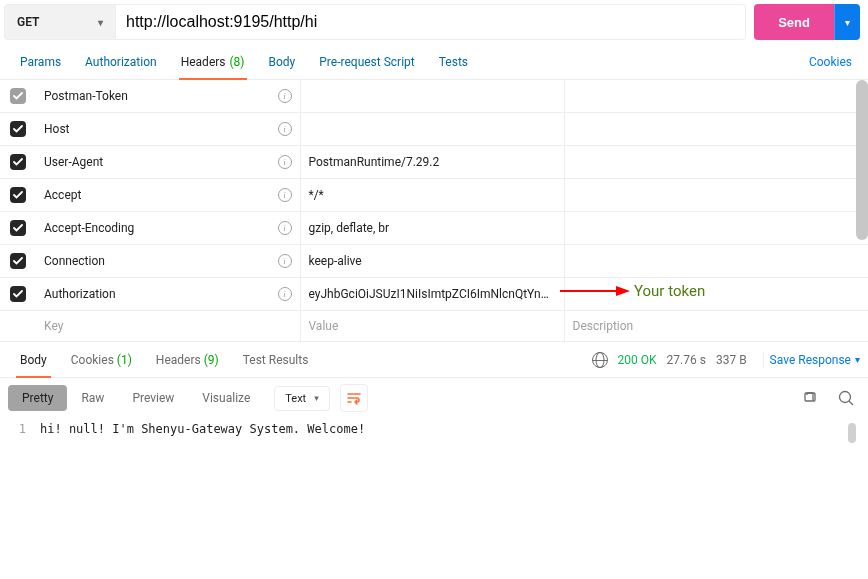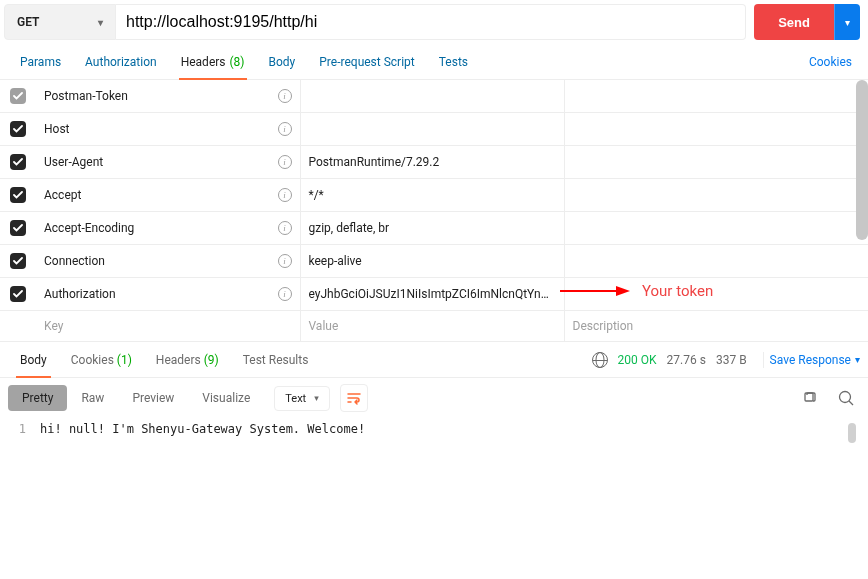--- a/index.html
+++ b/index.html
@@ -4,21 +4,21 @@
 <style>
 * { box-sizing: border-box; margin: 0; padding: 0; }
 body { font-family: -apple-system, BlinkMacSystemFont, "Segoe UI", Roboto, sans-serif; font-size: 12px; color: #212121; background: #fff; width: 868px; height: 579px; overflow: hidden; position: relative; }
 
 
 .urlbar { display: flex; gap: 0; padding: 4px 8px 4px 4px; align-items: stretch; height: 44px; }
 .method-select { width: 112px; background: #f2f2f2; border: 1px solid #ededed; border-radius: 4px 0 0 4px; display: flex; align-items: center; justify-content: space-between; padding: 0 12px; font-weight: 600; font-size: 12px; cursor: pointer; }
 .method-select .chev { font-size: 10px; color: #6b6b6b; }
 .url-input { flex: 1; border: 1px solid #ededed; border-left: none; border-radius: 0 4px 4px 0; padding: 0 10px; font-size: 16px; outline: none; }
 .send-btn-wrap { display: flex; margin-left: 8px; }
-.send-btn { background: #ef4444; color: #fff; border: none; padding: 0 24px; font-size: 13px; font-weight: 600; border-radius: 4px 0 0 4px; cursor: pointer; }
+.send-btn { background: #ec4899; color: #fff; border: none; padding: 0 24px; font-size: 13px; font-weight: 600; border-radius: 4px 0 0 4px; cursor: pointer; }
 .send-drop { background: #097bed; color: #fff; border: none; border-left: 1px solid rgba(255,255,255,.25); width: 26px; border-radius: 0 4px 4px 0; cursor: pointer; display: flex; align-items: center; justify-content: center; font-size: 10px;}
 
 
 .req-tabs { display: flex; align-items: center; padding: 0 8px; height: 36px; border-bottom: 1px solid #ededed; }
 .req-tab { padding: 0 12px; height: 100%; display: flex; align-items: center; font-size: 12px; color: #0369a1; cursor: pointer; position: relative; }
 .req-tab.active { color: #212121; }
 .req-tab.active::after { content:""; position:absolute; bottom:-1px; left:10px; right:10px; height:2px; background:#ff6c37; }
 .tab-count { margin-left: 4px; color: #0a0; }
 .req-tabs-spacer { flex:1; }
 .cookies-link { color: #097bed; font-size: 12px; cursor: pointer; padding: 0 8px; }
@@ -31,21 +31,21 @@
 .hdr-table td.key { width: 264px; position: relative; }
 .hdr-table td.val { width: 264px; border-left: 1px solid #ededed; }
 .hdr-table td.desc { border-left: 1px solid #ededed; color: #a0a0a0; }
 .checkbox { width: 16px; height: 16px; border-radius: 4px; background: #262626; display: inline-flex; align-items: center; justify-content: center; }
 .checkbox.dim { background: #a0a0a0; }
 .checkbox svg { width: 10px; height: 10px; }
 .info-icon { position: absolute; right: 8px; top: 50%; transform: translateY(-50%); width: 14px; height: 14px; border: 1px solid #a0a0a0; border-radius: 50%; display: inline-flex; align-items: center; justify-content: center; font-size: 9px; color: #a0a0a0; font-style: italic; font-family: serif;}
 .placeholder-row td { color: #a0a0a0; }
 
 
-.annotation { position: absolute; color: #ef4444; font-size: 15px; display: flex; align-items: center; gap: 12px; }
+.annotation { position: absolute; color: #4d7c0f; font-size: 15px; display: flex; align-items: center; gap: 4px; }
 .arrow-svg { width: 70px; height: 14px; }
 
 
 .resp-bar { display: flex; align-items: center; height: 36px; padding: 0 8px; border-bottom: 1px solid #ededed; }
 .resp-tab { padding: 0 12px; height:100%; display:flex; align-items:center; font-size:12px; color:#6b6b6b; cursor:pointer; position:relative;}
 .resp-tab.active { color:#212121; }
 .resp-tab.active::after { content:""; position:absolute; bottom:-1px; left:8px; right:8px; height:2px; background:#ff6c37;}
 .resp-tab .count { color:#0a0; margin-left:3px;}
 .resp-spacer { flex:1; }
 .globe-icon { width:16px; height:16px; border:1.5px solid #6b6b6b; border-radius:50%; position:relative; margin-right:10px; cursor:pointer;}

